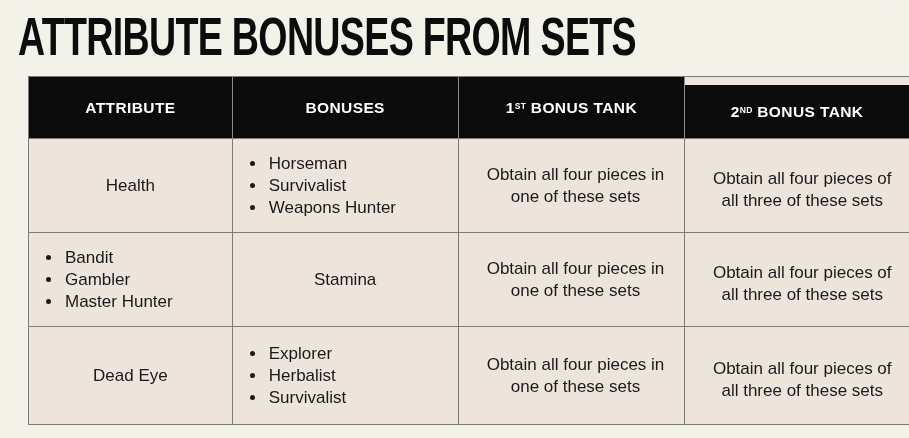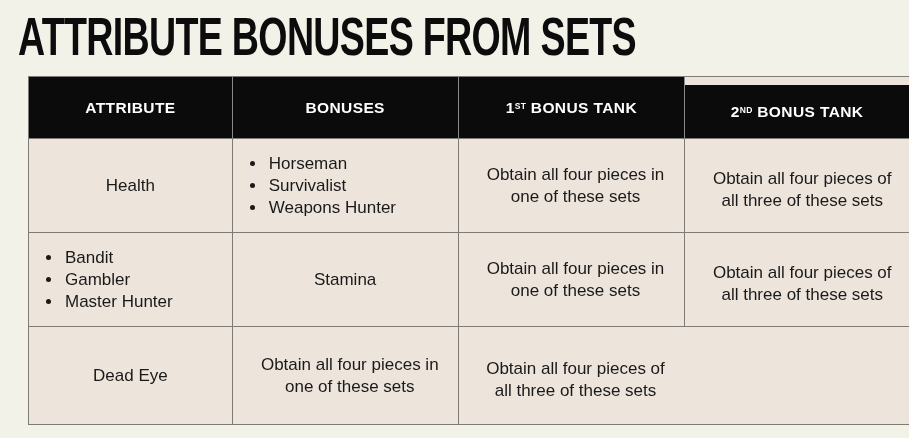--- a/index.html
+++ b/index.html
@@ -147,20 +147,27 @@
     </div>
     <div class="cell attr">Stamina</div>
     <div class="cell bonus">
       <p>Obtain all four pieces in one of these sets</p>
     </div>
     <div class="cell bonus last-col">
       <p>Obtain all four pieces of all three of these sets</p>
     </div>
 
     <div class="cell attr last-row">Dead Eye</div>
+    <div class="cell sets last-row">
+      <ul>
+        <li>Explorer</li>
+        <li>Herbalist</li>
+        <li>Survivalist</li>
+      </ul>
+    </div>
     <div class="cell bonus last-row">
       <p>Obtain all four pieces in one of these sets</p>
     </div>
     <div class="cell bonus last-col last-row">
       <p>Obtain all four pieces of all three of these sets</p>
     </div>
 
   </div>
 </div>
 

